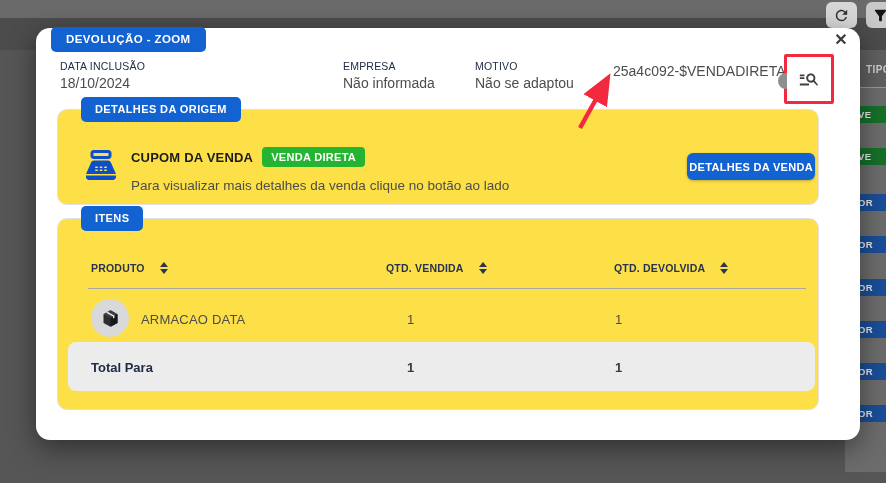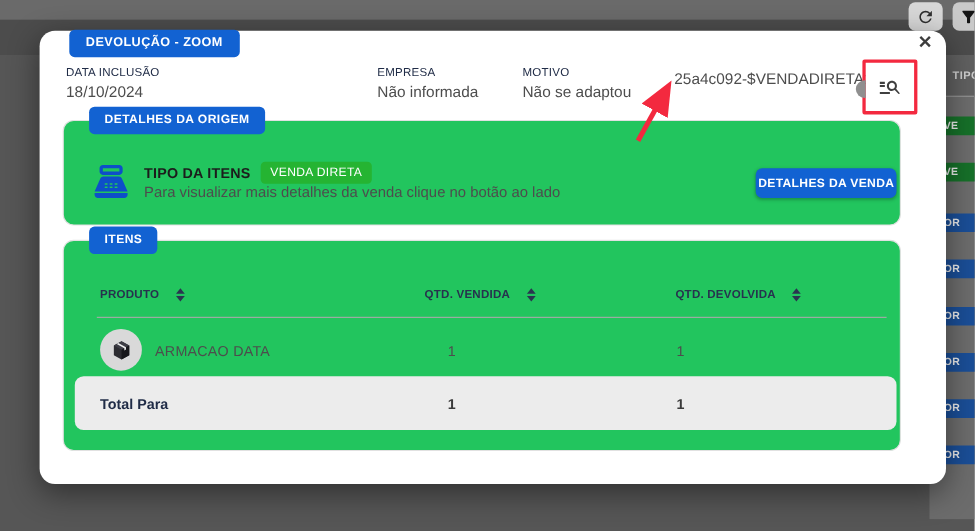--- a/index.html
+++ b/index.html
@@ -28,50 +28,50 @@
   .type-badge.blue{background:var(--dim-blue)}
 
   .toolbar-btn{position:absolute;top:2px;border-radius:6px;display:flex;align-items:center;justify-content:center}
   .refresh-btn{left:826px;width:31px;height:26px;background:#d7d7d7}
   .filter-btn{left:866px;width:28px;height:26px;background:#c9c9c9}
   .toolbar-btn svg{width:17px;height:17px}
 
   
   .modal{position:absolute;left:36px;top:28px;width:824px;height:412px;background:#fff;border-radius:14px;
     box-shadow:0 8px 28px rgba(0,0,0,.45)}
-  .title-badge{position:absolute;left:27px;top:-1px;height:25px;line-height:25px;padding:0 15px;border-radius:5px;
+  .title-badge{position:absolute;left:15px;top:-1px;height:25px;line-height:25px;padding:0 15px;border-radius:5px;
     background:var(--accent-blue);color:#fff;font-size:11.5px;font-weight:bold;letter-spacing:.4px}
   .close-btn{position:absolute;right:8px;top:1px;width:22px;height:22px;border:none;background:transparent;
     font-size:16px;color:#3c3c3c;cursor:pointer;line-height:22px;text-align:center;font-weight:bold}
 
   .field{position:absolute;top:32px}
   .field .lbl{font-size:10.5px;font-weight:normal;color:var(--navy);letter-spacing:.2px}
   .field .val{font-size:14px;color:var(--body-text);margin-top:3px;white-space:nowrap}
 
   .coupon-search{position:absolute;left:751px;top:29px;width:44px;height:44px;display:flex;align-items:center;
     justify-content:center;background:#fff;border:none;cursor:pointer}
   .coupon-search svg{width:22px;height:22px}
   .annotation-box{position:absolute;left:748px;top:26px;width:50px;height:50px;border:3px solid var(--annotation-red);
     border-radius:2px;pointer-events:none;z-index:6}
   .annotation-nub{position:absolute;left:-9px;top:16px;width:9px;height:16px;background:#8f8f8f;border-radius:8px 0 0 8px}
   .annotation-arrow{position:absolute;left:536px;top:42px;width:48px;height:64px;z-index:6;pointer-events:none}
 
-  .card{position:absolute;left:21px;width:762px;background:#22c55e;border:1px solid #e1e1e1;border-radius:10px}
+  .card{position:absolute;left:21px;width:762px;background:#fde047;border:1px solid #e1e1e1;border-radius:10px}
   .card-badge{position:absolute;left:23px;top:-13px;height:25px;line-height:25px;padding:0 14px;border-radius:5px;
     background:var(--accent-blue);color:#fff;font-size:11px;font-weight:bold;letter-spacing:.4px}
   .card-origin{top:81px;height:96px}
   .card-items{top:190px;height:192px}
 
   .register-icon{position:absolute;left:25px;top:37px;width:36px;height:38px}
   .origin-text{position:absolute;left:73px;top:37px}
   .sale-type-row{display:flex;align-items:center;gap:9px}
   .sale-type-label{font-size:13px;font-weight:bold;color:#1c1c1c;letter-spacing:.2px}
-  .green-badge{background:var(--badge-green);color:#fff;font-size:11px;font-weight:normal;padding:4px 9px;
+  .green-badge{background:var(--badge-green);color:#fff;font-size:11px;font-weight:bold;padding:4px 9px;
     border-radius:4px;letter-spacing:.3px}
-  .origin-hint{font-size:13.5px;color:var(--body-text);margin-top:0}
+  .origin-hint{font-size:13.5px;color:var(--body-text);margin-top:11px}
   .details-btn{position:absolute;right:3px;top:43px;height:27px;padding:0 2px;background:var(--accent-blue);
     color:#fff;border:none;border-radius:6px;font-size:11px;font-weight:bold;letter-spacing:.3px;cursor:pointer;
     font-family:inherit;box-shadow:0 1px 3px rgba(0,0,0,.25)}
 
   .th{position:absolute;top:43px;display:inline-flex;font-size:10.5px;font-weight:bold;
     color:#27324e;letter-spacing:.2px}
   .sort{display:inline-flex;flex-direction:column;gap:2px;margin-left:15px;cursor:pointer}
   .sort .tri-up{width:0;height:0;border-left:4px solid transparent;border-right:4px solid transparent;
     border-bottom:5px solid #2a3550}
   .sort .tri-down{width:0;height:0;border-left:4px solid transparent;border-right:4px solid transparent;
@@ -169,21 +169,21 @@
 
   <div class="card card-origin">
     <div class="card-badge">DETALHES DA ORIGEM</div>
     <span class="register-icon">
       <svg viewBox="0 0 24 24" fill="#0d4fc9">
           <path d="M17 2H7c-1.1 0-2 .9-2 2v2c0 1.1.9 2 2 2h10c1.1 0 2-.9 2-2V4c0-1.1-.9-2-2-2zm0 4H7V4h10v2zm3 16H4c-1.1 0-2-.9-2-2v-1h20v1c0 1.1-.9 2-2 2zm-1.47-11.81A2.008 2.008 0 0 0 16.7 9H7.3c-.79 0-1.51.47-1.83 1.19L2 18h20l-3.47-7.81zM9.5 16h-1c-.28 0-.5-.22-.5-.5s.22-.5.5-.5h1c.28 0 .5.22.5.5s-.22.5-.5.5zm0-2h-1c-.28 0-.5-.22-.5-.5s.22-.5.5-.5h1c.28 0 .5.22.5.5s-.22.5-.5.5zm3 2h-1c-.28 0-.5-.22-.5-.5s.22-.5.5-.5h1c.28 0 .5.22.5.5s-.22.5-.5.5zm0-2h-1c-.28 0-.5-.22-.5-.5s.22-.5.5-.5h1c.28 0 .5.22.5.5s-.22.5-.5.5zm3 2h-1c-.28 0-.5-.22-.5-.5s.22-.5.5-.5h1c.28 0 .5.22.5.5s-.22.5-.5.5zm0-2h-1c-.28 0-.5-.22-.5-.5s.22-.5.5-.5h1c.28 0 .5.22.5.5s-.22.5-.5.5z"></path>
         </svg>
     </span>
     <div class="origin-text">
       <div class="sale-type-row">
-        <span class="sale-type-label">TIPO DA ITENS</span>
+        <span class="sale-type-label">CUPOM DA VENDA</span>
         <span class="green-badge">VENDA DIRETA</span>
       </div>
       <div class="origin-hint">Para visualizar mais detalhes da venda clique no botão ao lado</div>
     </div>
     <button class="details-btn">DETALHES DA VENDA</button>
   </div>
 
   <div class="card card-items">
     <div class="card-badge">ITENS</div>
 

